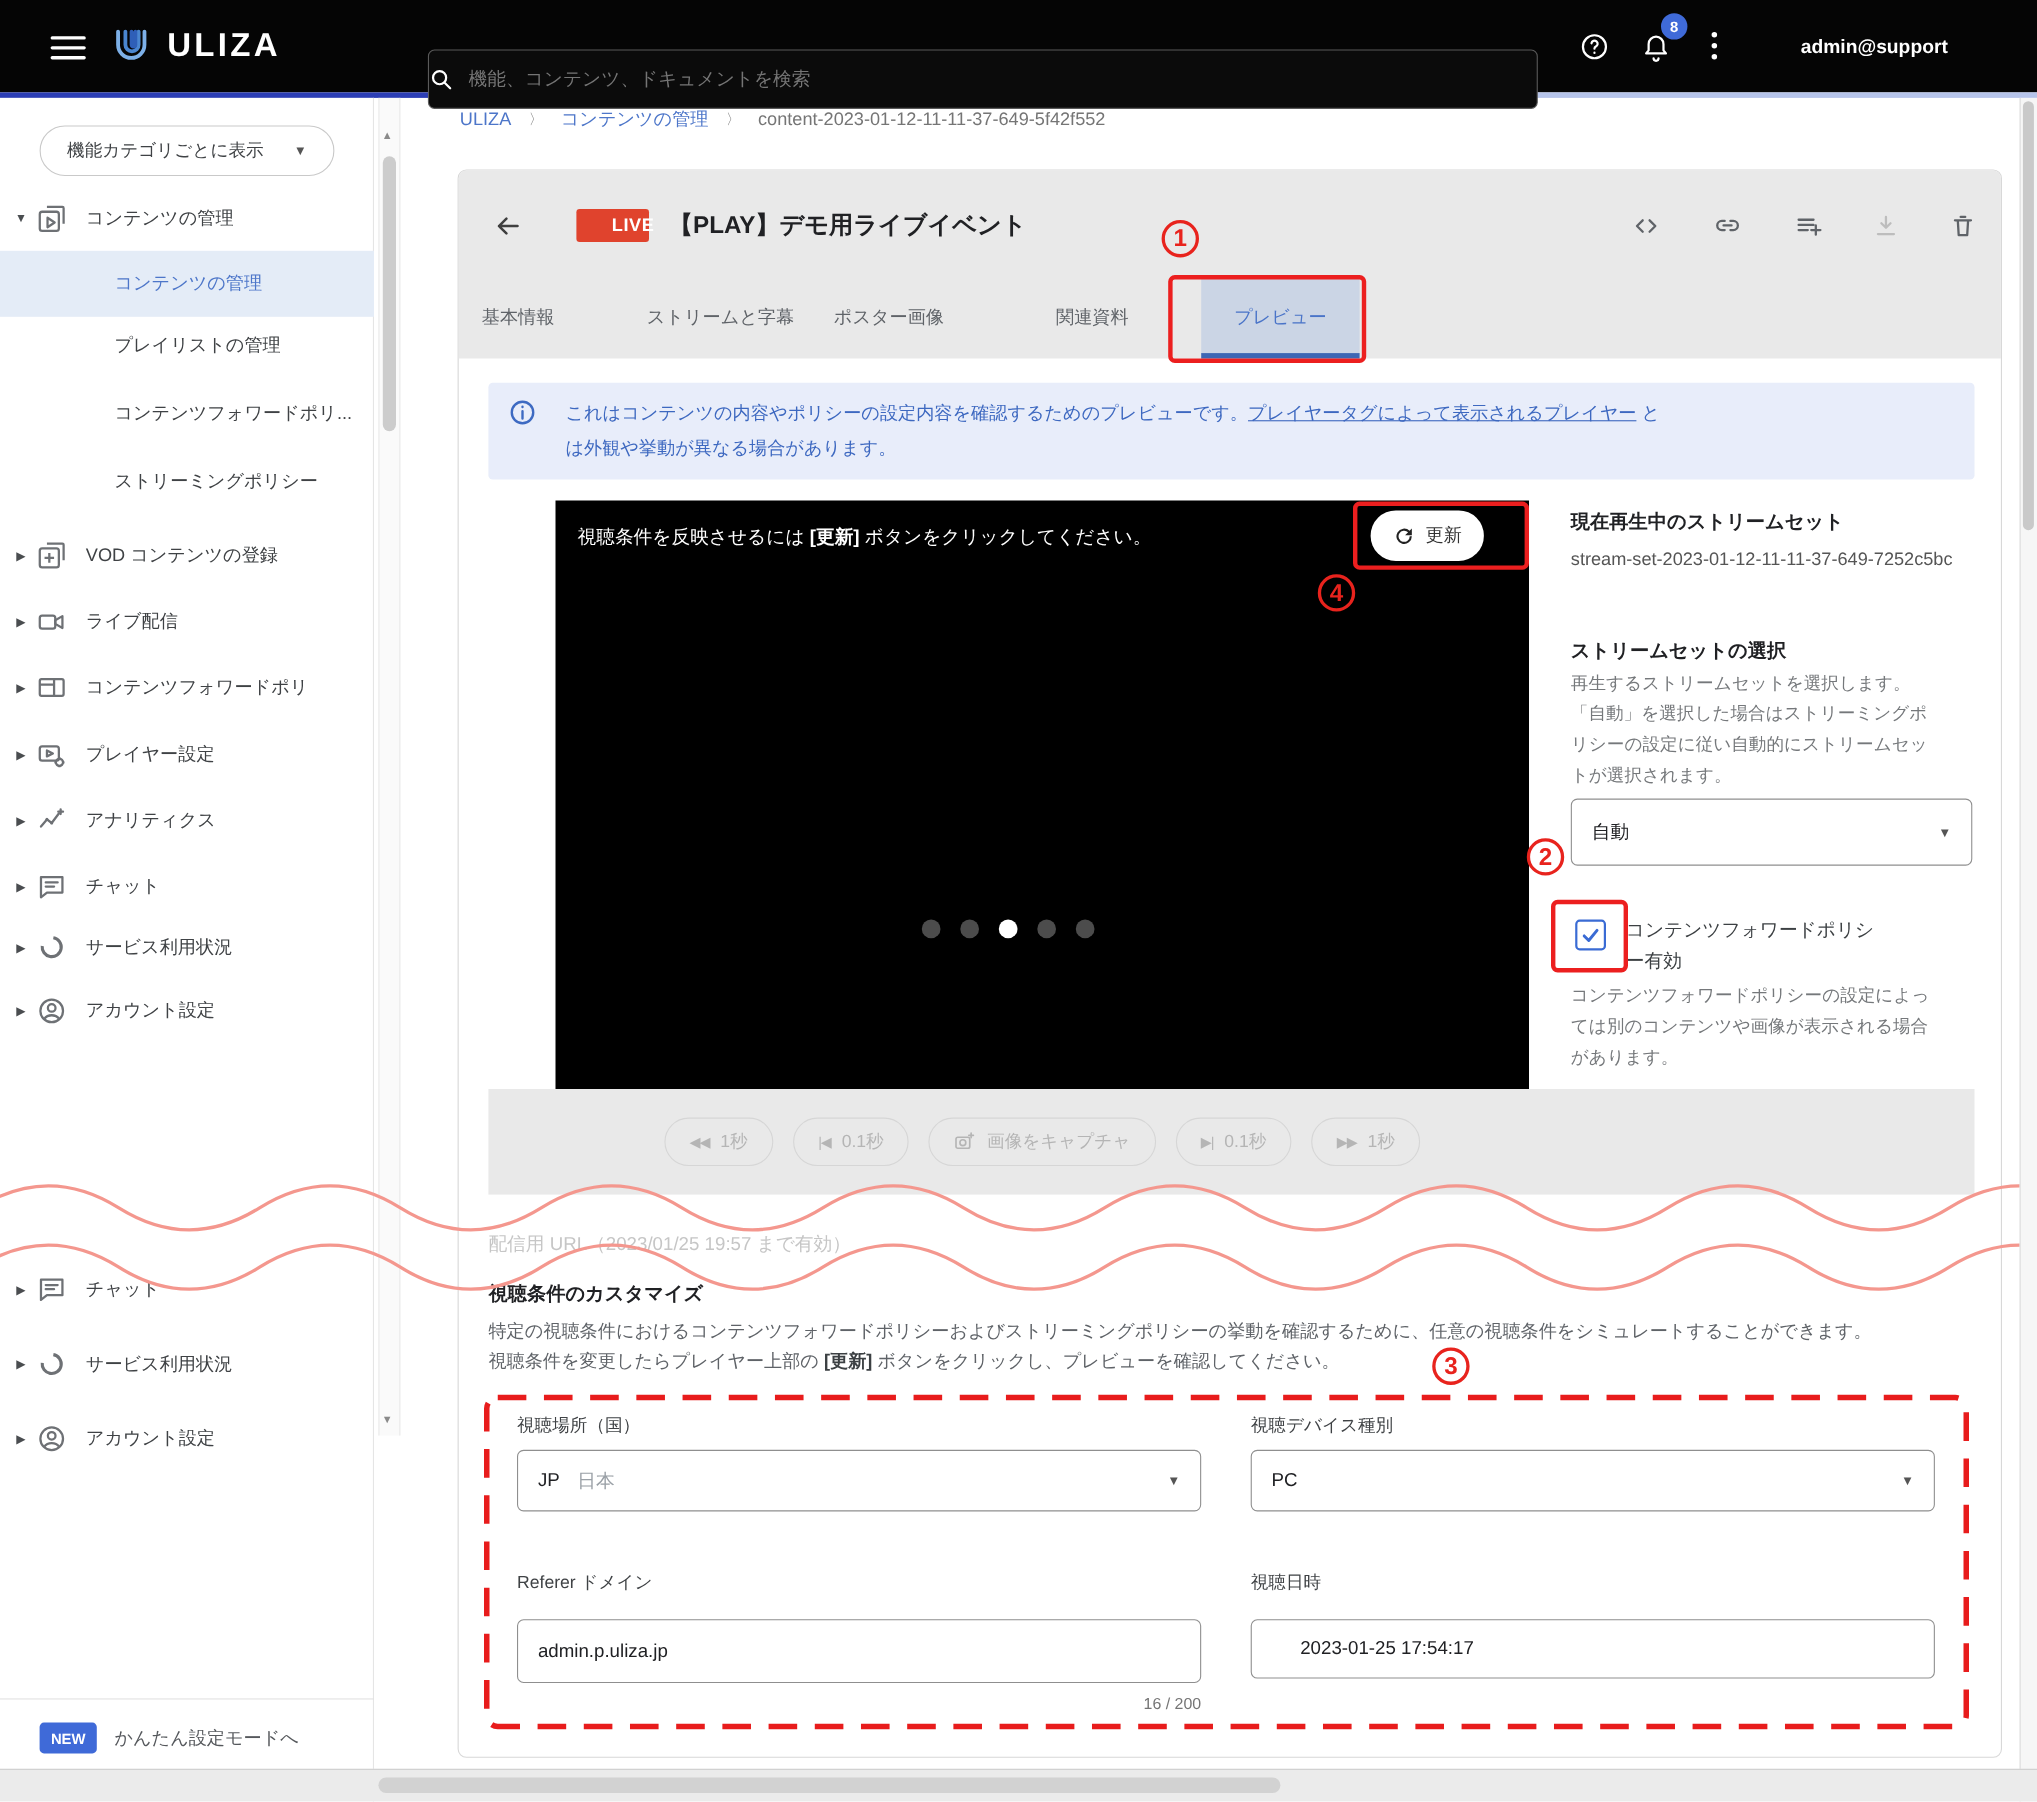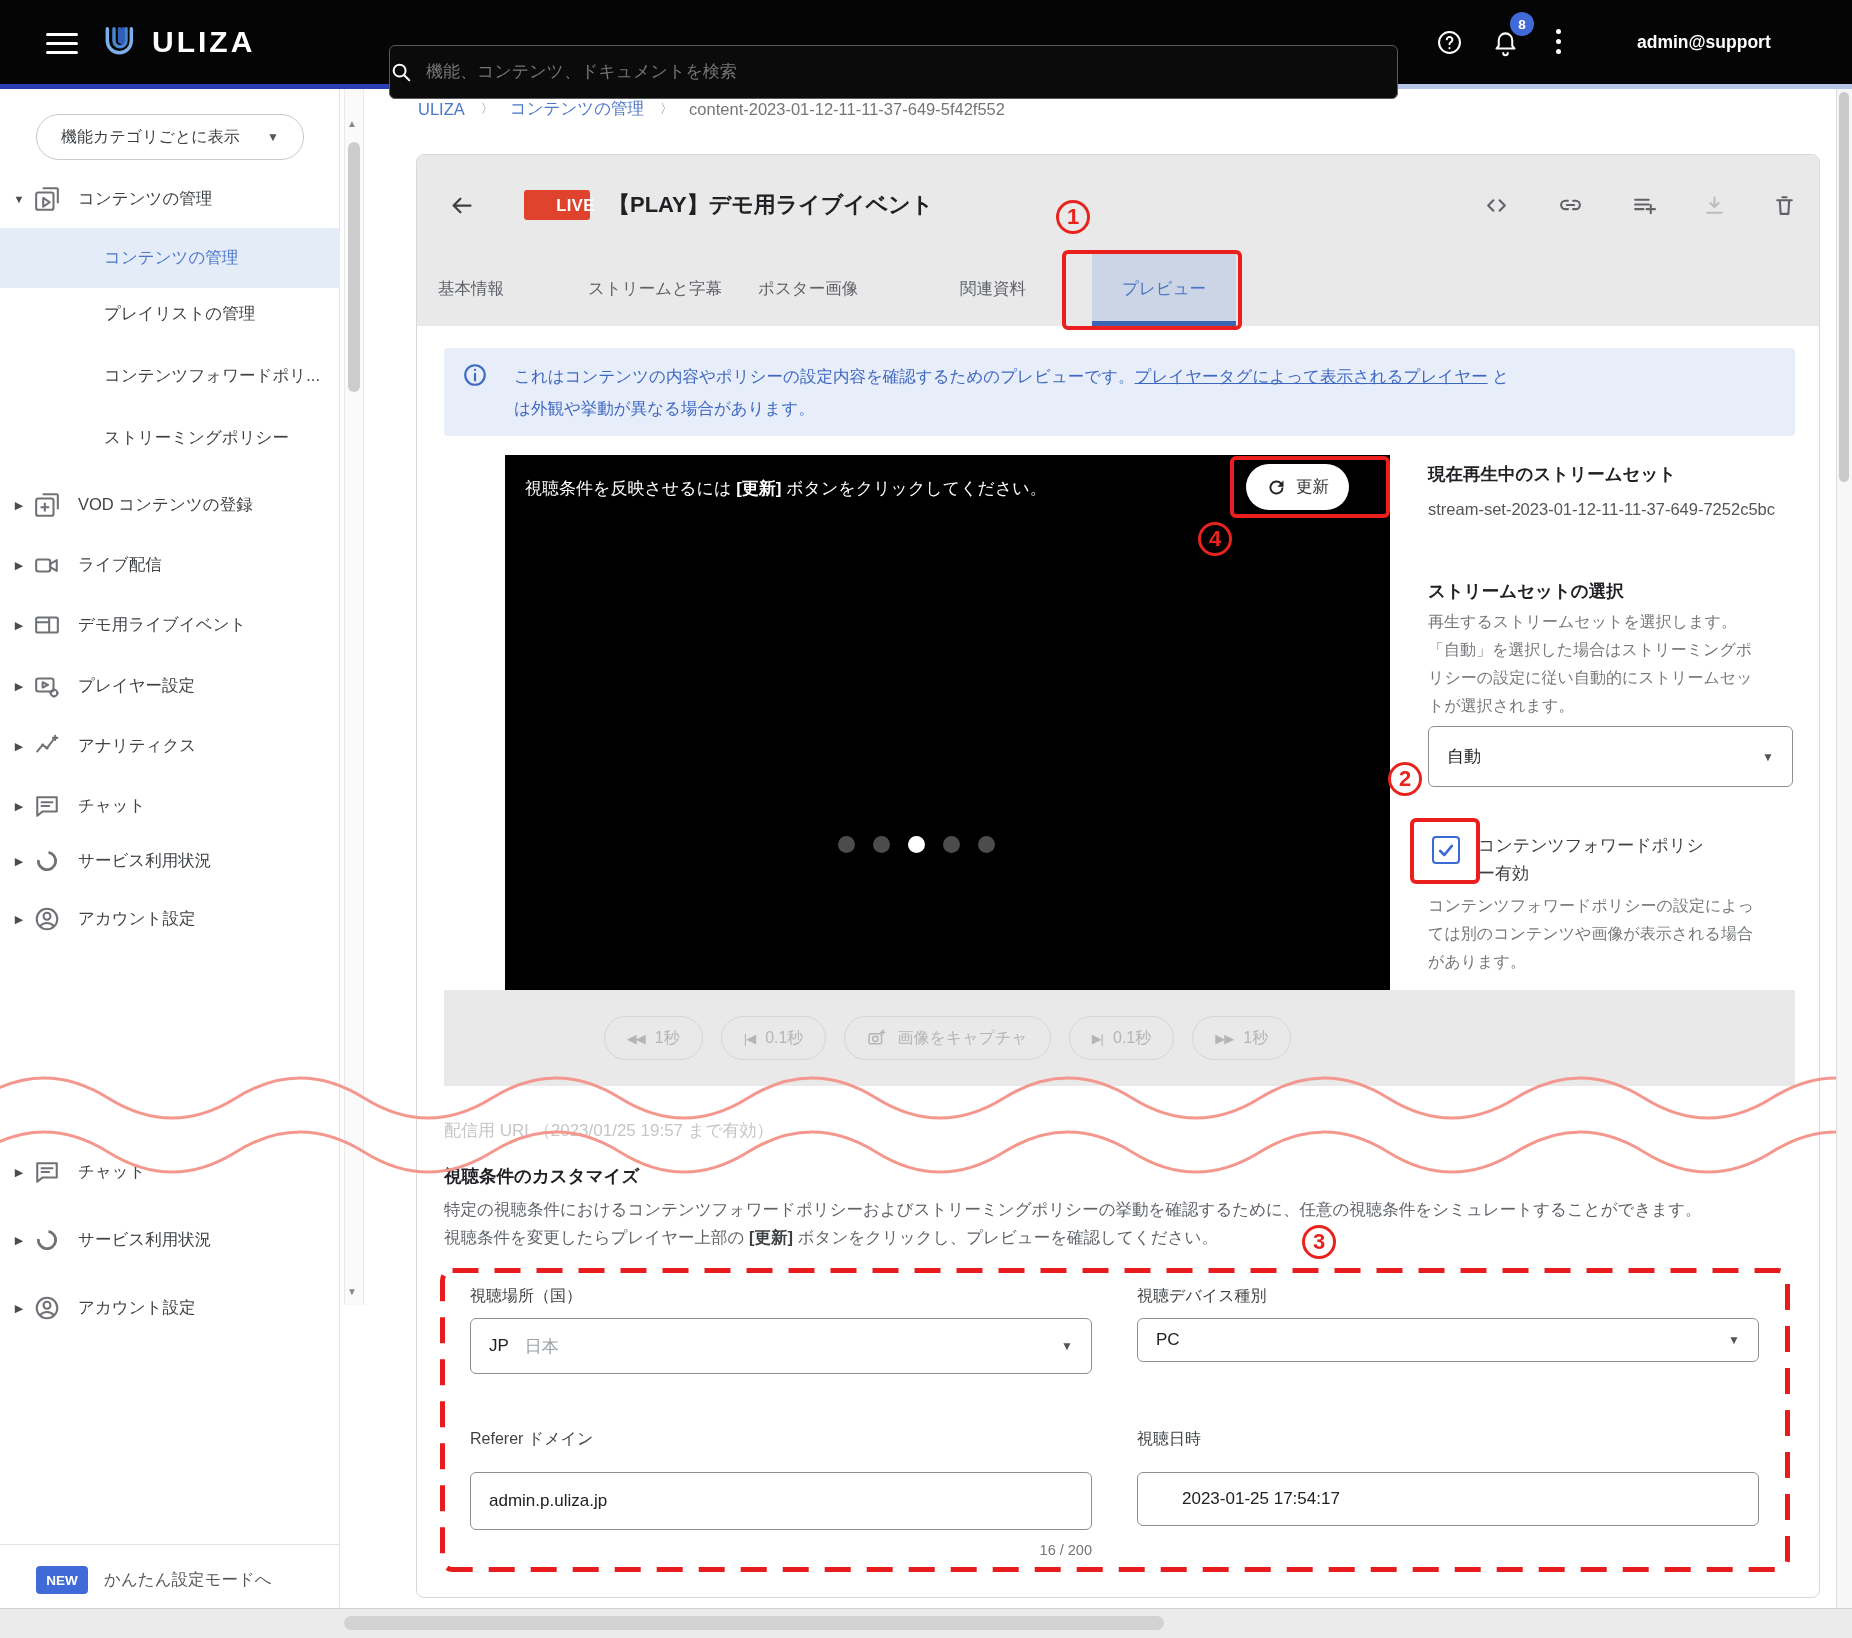--- a/index.html
+++ b/index.html
@@ -138,21 +138,21 @@
     <span class="nlabel">ライブ配信</span>
   </div>
   <div class="abs navrow" style="left:4px;top:602px;width:336px;height:46px;">
     <span class="chev">▶</span>
     <span class="nicon ico">
       <svg width="26" height="26" viewBox="0 0 24 24" fill="none" stroke="currentColor" stroke-width="1.9" stroke-linejoin="round">
         <rect x="2" y="5" width="20" height="14" rx="1.5"></rect>
           <path d="M14 5v14M2 9.5h12"></path>
       </svg>
       </span>
-    <span class="nlabel">デモ用ライブイベント</span>
+    <span class="nlabel">コンテンツフォワードポリ</span>
   </div>
   <div class="abs navrow" style="left:4px;top:663px;width:336px;height:46px;">
     <span class="chev">▶</span>
     <span class="nicon ico">
       <svg width="26" height="26" viewBox="0 0 24 24" fill="none" stroke="currentColor" stroke-width="1.9" stroke-linejoin="round">
         <rect x="2" y="5" width="16" height="12" rx="2"></rect>
           <path d="M8 8.5l5 2.5-5 2.5z"></path>
           <circle cx="18.5" cy="18.5" r="3"></circle>
           <path d="M18.5 14.3v1.2M18.5 21.5v1.2M14.3 18.5h1.2M21.5 18.5h1.2"></path>
       </svg>
@@ -387,21 +387,21 @@
   </div>
 
   <div class="abs lbl" style="left:470px;top:1286px;">視聴場所（国）</div>
   <div class="abs lbl" style="left:1137px;top:1286px;">視聴デバイス種別</div>
 
   <div class="abs inputbox" style="left:470px;top:1318px;width:622px;height:56px;cursor:pointer;">
     <span style="font-size:17px;color:#202124;">JP</span>
     <span style="font-size:17px;color:#9aa0a6;margin-left:16px;">日本</span>
     <span class="caret">▼</span>
   </div>
-  <div class="abs inputbox" style="left:1137px;top:1318px;width:622px;height:44px;cursor:pointer;">
+  <div class="abs inputbox" style="left:1137px;top:1318px;width:622px;height:56px;cursor:pointer;">
     <span style="font-size:17px;color:#202124;">PC</span>
     <span class="caret">▼</span>
   </div>
 
   <div class="abs lbl" style="left:470px;top:1429px;">Referer ドメイン</div>
   <div class="abs lbl" style="left:1137px;top:1429px;">視聴日時</div>
 
   <div class="abs inputbox" style="left:470px;top:1472px;width:622px;height:58px;">
     <span style="font-size:17px;color:#202124;">admin.p.uliza.jp</span>
   </div>

